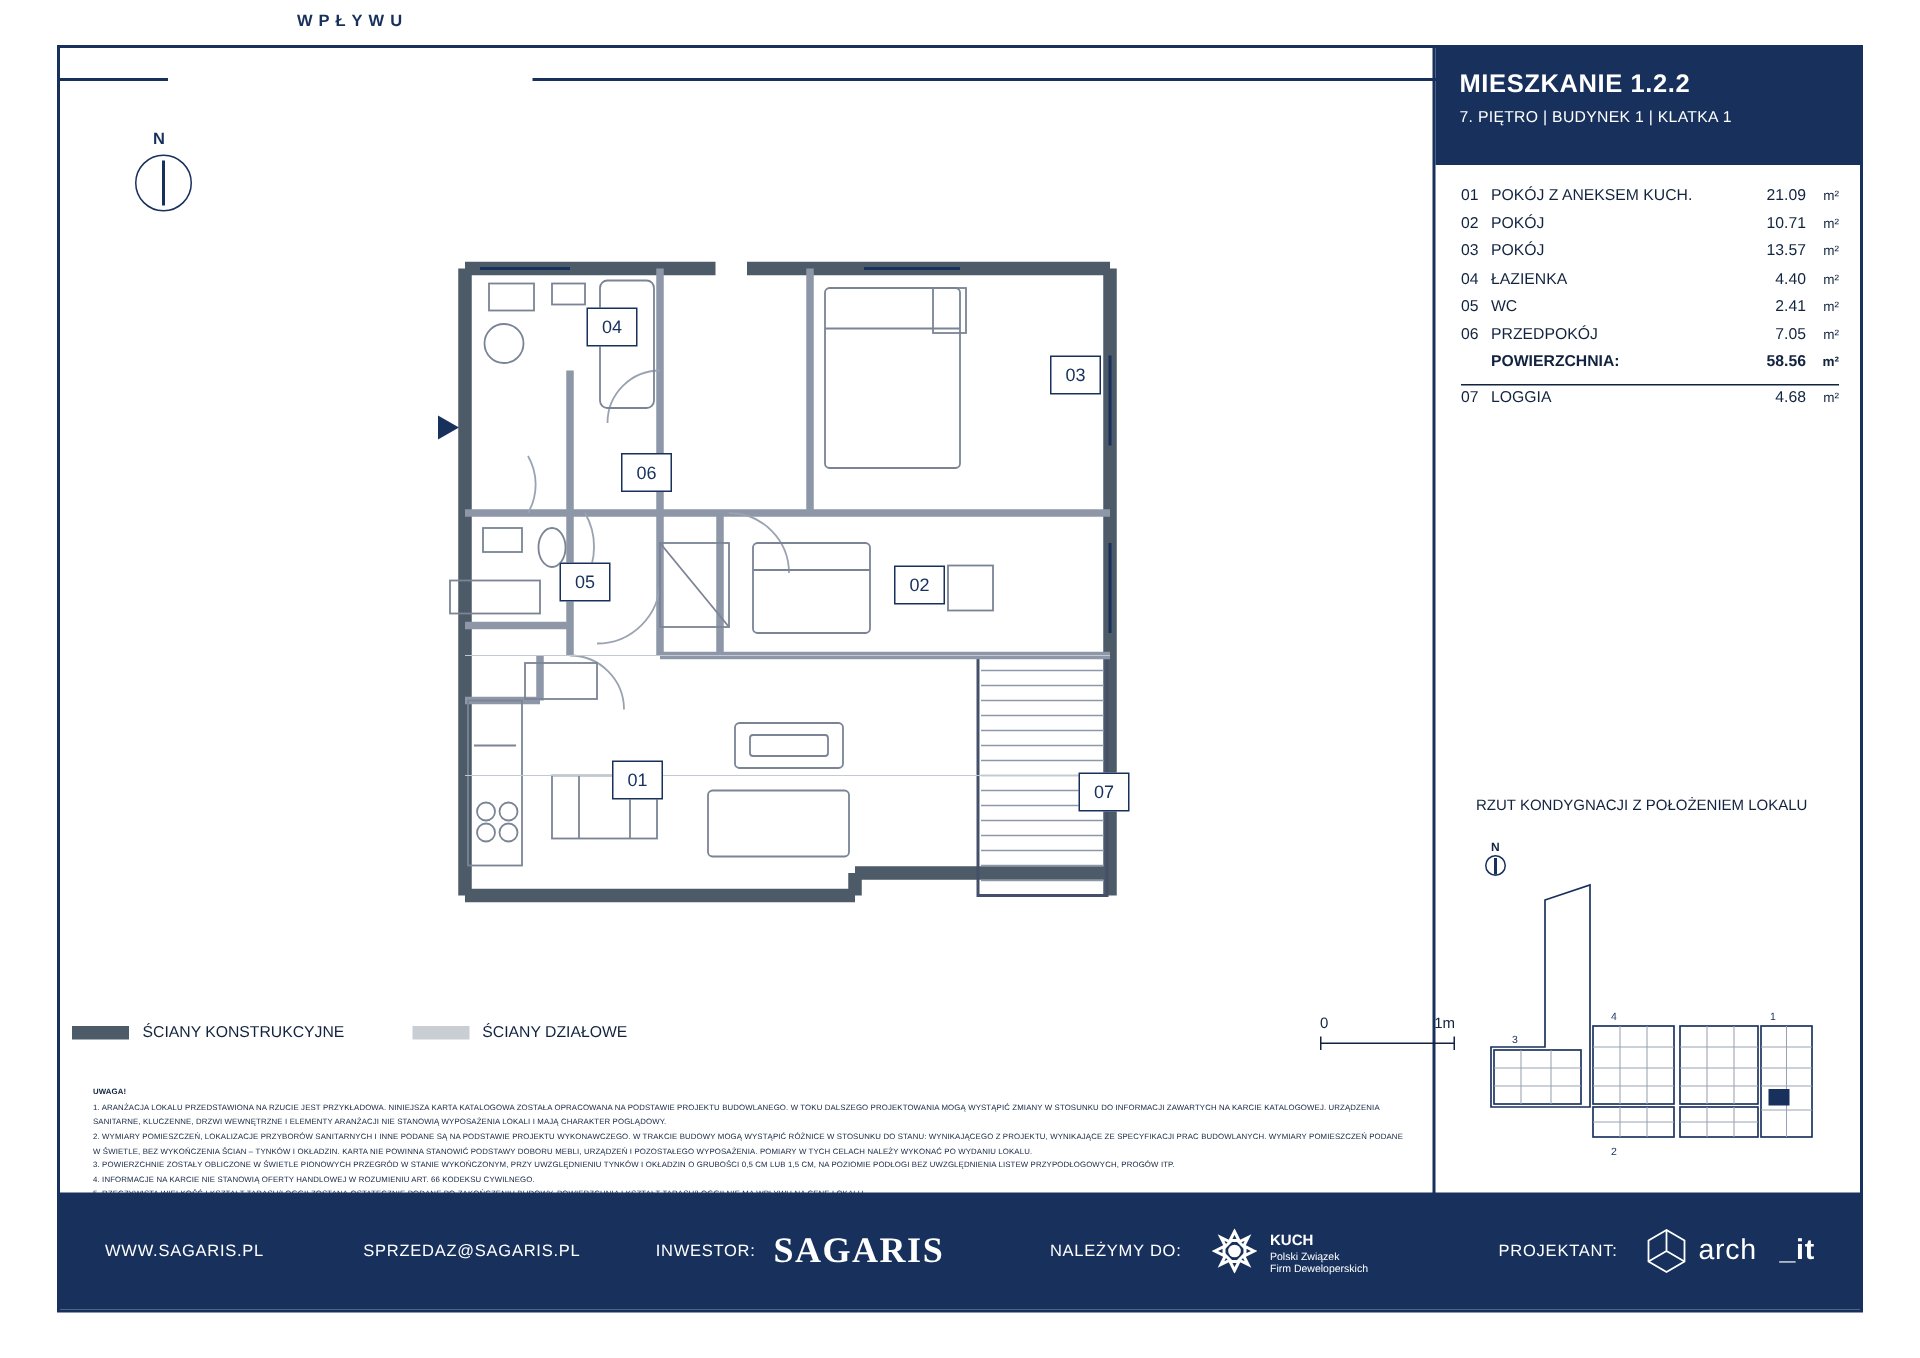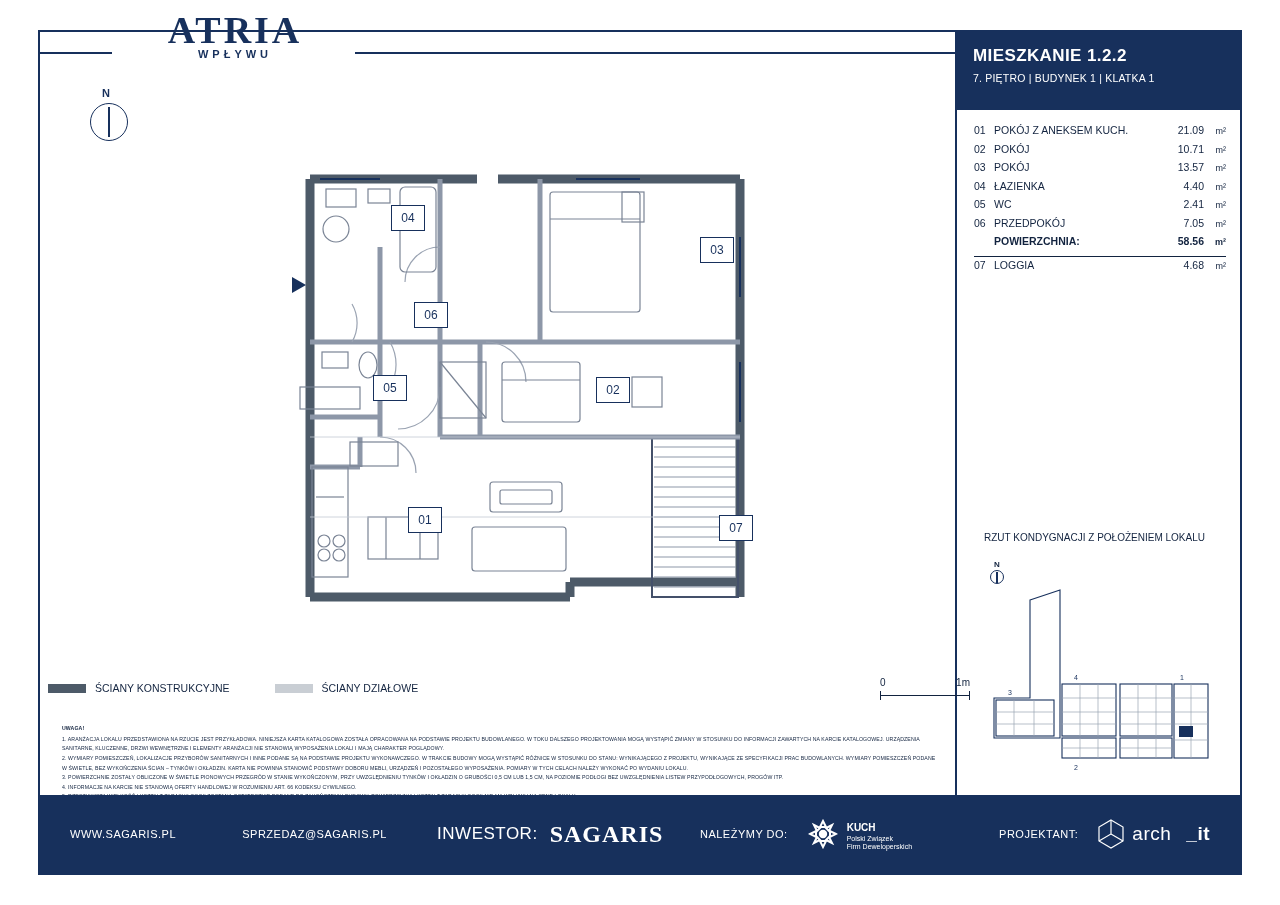--- a/index.html
+++ b/index.html
@@ -102,37 +102,36 @@
   .kp-n { position:absolute; left:20px; top:0; font-size:8px; font-weight:bold;}
   .kp-circle { position:absolute; left:16px; top:10px; width:14px; height:14px; border:1px solid #17305c; border-radius:50%;}
   .kp-needle { position:absolute; left:22.4px; top:12px; width:1.2px; height:11px; background:#17305c;}
 
   
   .footer {
     position:absolute; left:0; bottom:0; width:100%; height:78px; background:#17305c; color:#fff;
   }
   .footer .f-row { display:flex; align-items:center; height:100%; padding:0 30px; }
   .f-item { font-size:11px; letter-spacing:.5px; }
-  .f-inv { font-size:17px; letter-spacing:.5px; }
+  .f-inv { font-size:11px; letter-spacing:.5px; }
   .f-sagaris { font-size:24px; font-weight:bold; letter-spacing:1px; font-family:"Liberation Serif", serif;}
   .pzfd-txt-1 { font-size:10px; font-weight:bold; line-height:1.1; }
   .pzfd-txt-2 { font-size:7px; line-height:1.15; }
   .archit { font-size:19px; letter-spacing:.5px; }
   .archit b { font-weight:bold;margin-left:15px; }
 </style>
 </head>
 <body>
 
 <div class="sheet">
 
   <div class="hdr-left">
     <div class="hdr-rule-l"></div>
     <div class="hdr-rule-r"></div>
     <div class="logo">
-      <div class="brand">ATRIA</div>
       <div class="sub">WPŁYWU</div>
     </div>
   </div>
 
   <div class="hdr-right">
     <div class="t1">MIESZKANIE 1.2.2</div>
     <div class="t2">7. PIĘTRO | BUDYNEK 1 | KLATKA 1</div>
   </div>
 
   <div class="col-div"></div>

